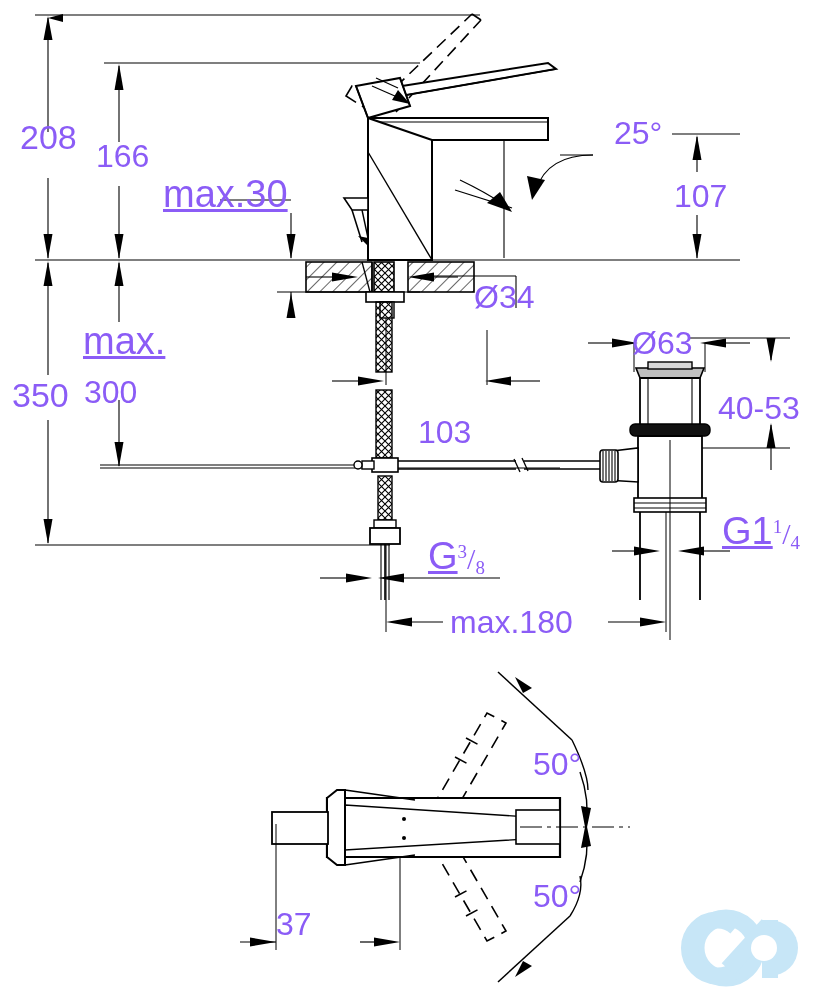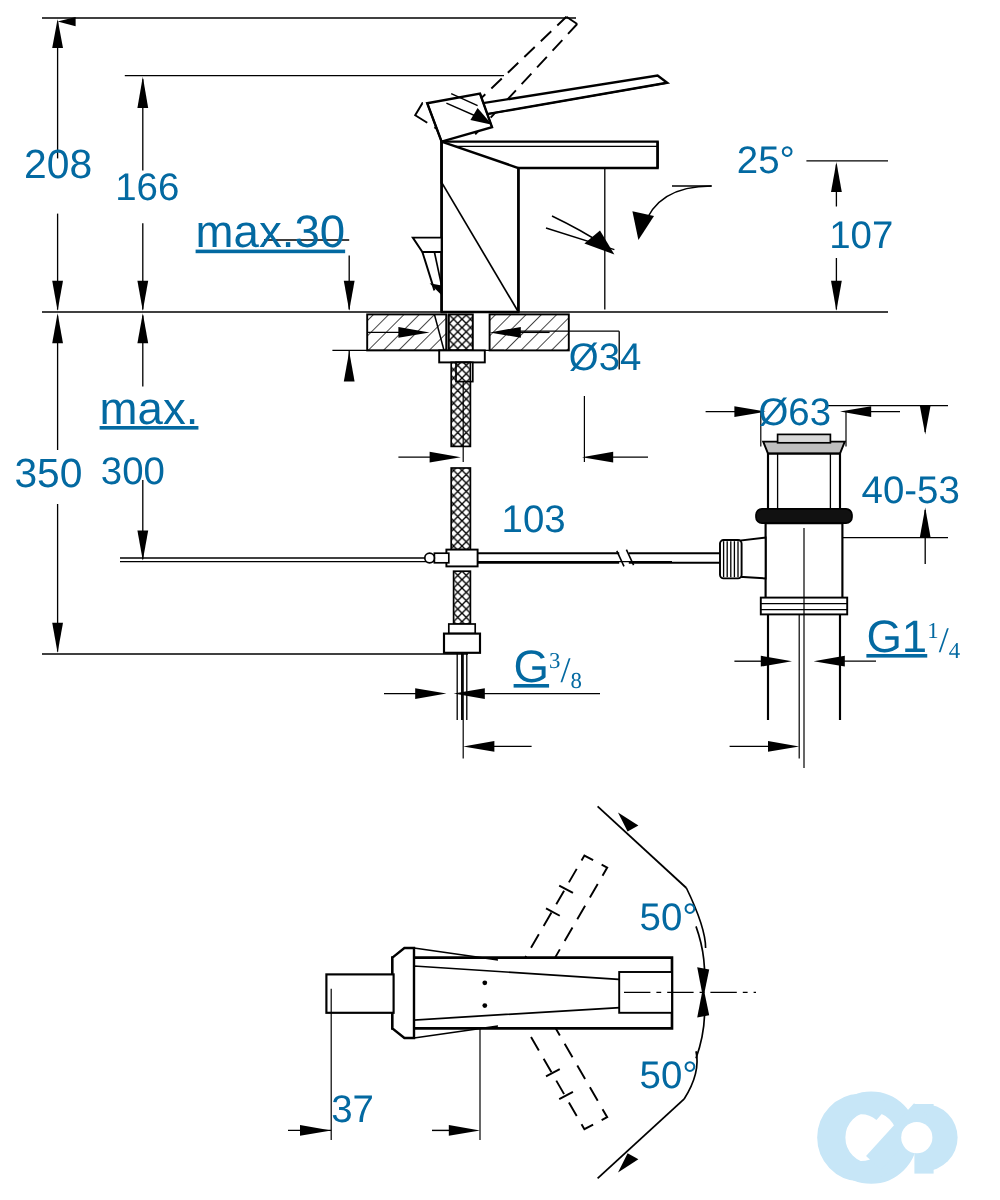--- a/index.html
+++ b/index.html
@@ -9,21 +9,21 @@
     font-family:"Liberation Sans","DejaVu Sans",sans-serif;
     color:#000;
     overflow:hidden;
     position:relative;
   }
   #sheet{position:absolute;left:0;top:0;width:833px;height:1000px;}
   svg.draw{position:absolute;left:0;top:0;width:833px;height:1000px;}
   .lbl{
     position:absolute;
     font-family:"Liberation Sans","DejaVu Sans",sans-serif;
-    color:#0369a1;
+    color:#8b5cf6;
     white-space:nowrap;
     line-height:1;
     user-select:none;
   }
   .f34{font-size:34px;}
   .f32{font-size:32px;}
   .f30{font-size:38px;text-decoration:underline;}
   .frac{position:relative;display:inline-block;font-size:30px;font-family:Liberation Serif, serif;}
   .frac .num{font-size:19px;position:relative;top:-11px;}
   .frac .sl{font-size:30px;}
@@ -373,34 +373,35 @@
 
     <circle cx="764" cy="948" r="13" fill="#ffffff"></circle>
   </g>
 
 </svg>
 
 <div class="lbl f34" style="left:20px;  top:120px;">208</div>
 <div class="lbl f32" style="left:96px;  top:140px;">166</div>
 <div class="lbl f30" style="left:163px; top:175px;">max.30</div>
 <div class="lbl f32" style="left:586px; top:117px;margin-left:28px;">25°</div>
-<div class="lbl f32" style="left:691px; top:180px;text-align:right;">107</div>
+<div class="lbl f32" style="left:674px; top:180px;text-align:right;">107</div>
 <div class="lbl f32" style="left:474px; top:281px;">Ø34</div>
 <div class="lbl f30" style="left:83px;  top:322px;">max.</div>
 <div class="lbl f32" style="left:84px;  top:376px;">300</div>
 <div class="lbl f34" style="left:12px;  top:378px;">350</div>
 <div class="lbl f32" style="left:418px; top:380px;margin-top:36px;">103</div>
 <div class="lbl f32" style="left:632px; top:327px;">Ø63</div>
 <div class="lbl f32" style="left:718px; top:392px;">40-53</div>
 
 <div class="lbl" style="left:722px; top:512px;">
   <span class="f30">G1</span><span class="frac"><span class="num">1</span><span class="sl">/</span><span class="den">4</span></span>
 </div>
 
 <div class="lbl" style="left:428px; top:537px;">
   <span class="f30">G</span><span class="frac"><span class="num">3</span><span class="sl">/</span><span class="den">8</span></span>
 </div>
 
+<div class="lbl f32" style="left:450px; top:606px;">max.180</div>
 <div class="lbl f32" style="left:533px; top:748px;">50°</div>
 <div class="lbl f32" style="left:533px; top:880px;">50°</div>
 <div class="lbl f32" style="left:276px; top:908px;">37</div>
 
 </div>
 
 </body></html>

